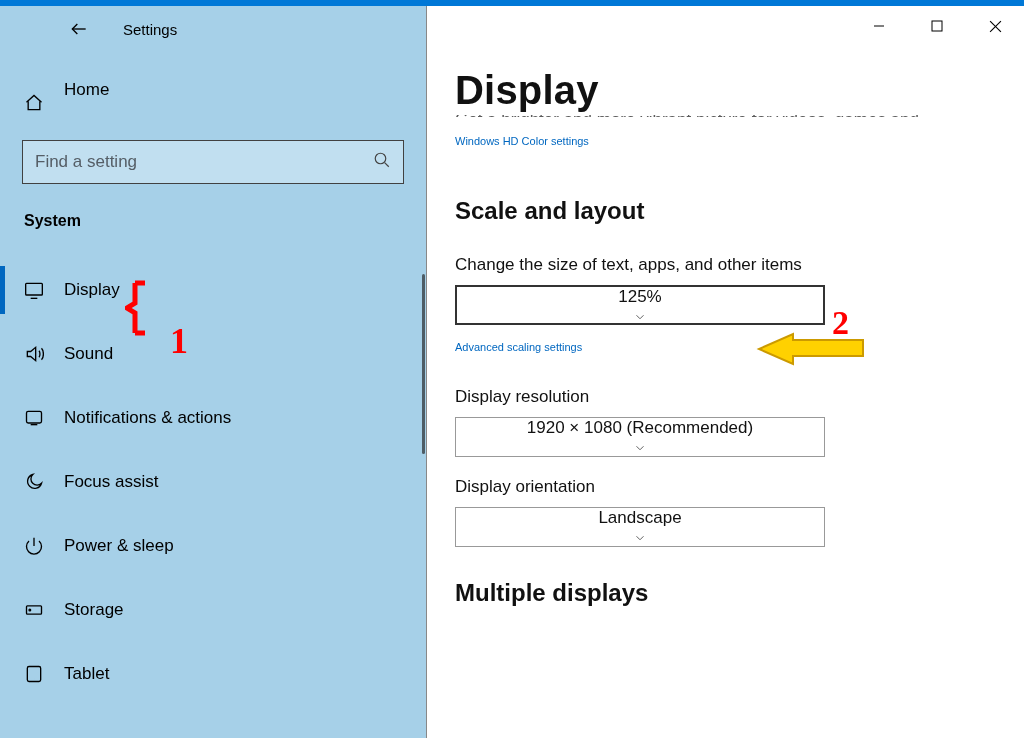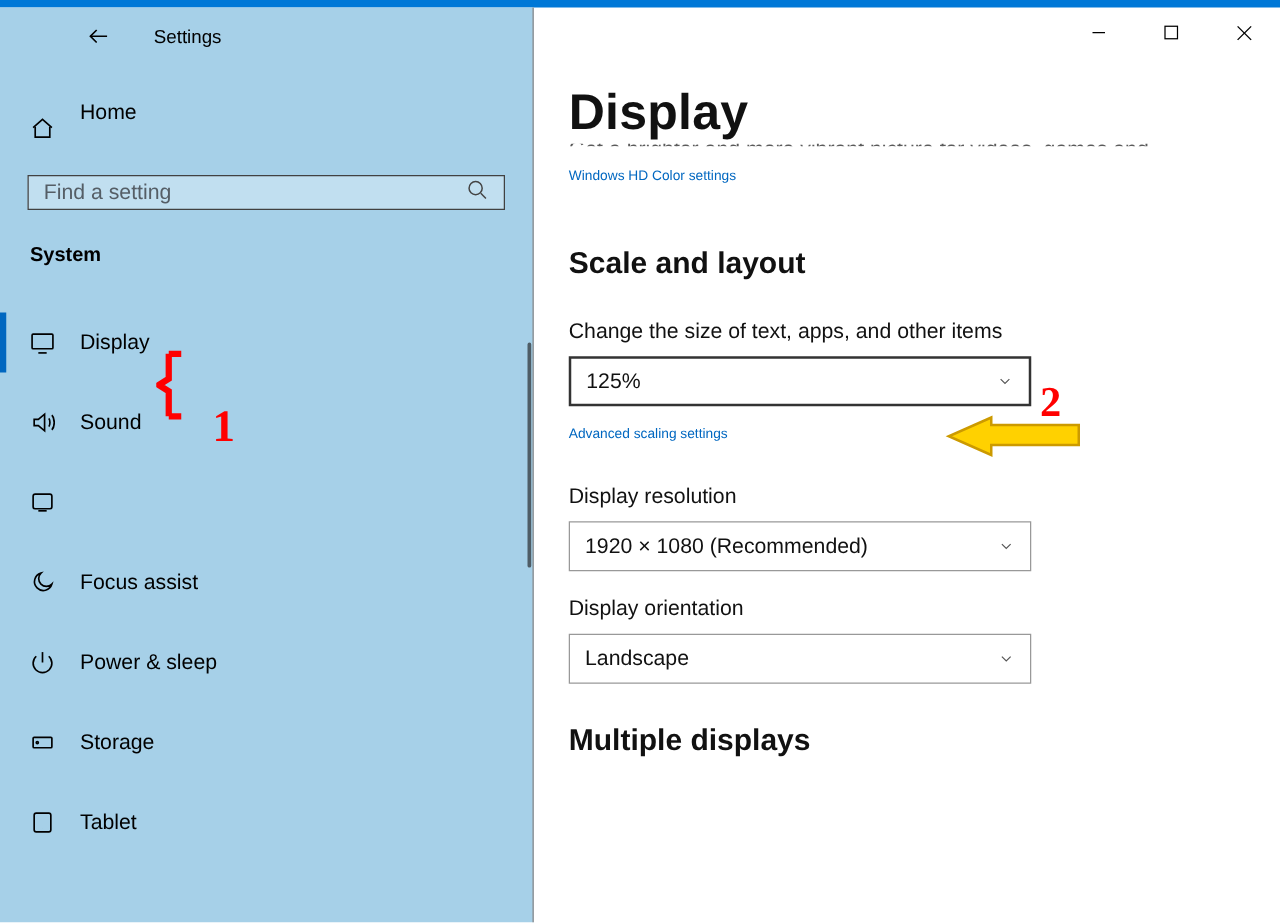--- a/index.html
+++ b/index.html
@@ -69,21 +69,21 @@
       padding-left: 24px;
       margin-top: 28px;
       color: #000;
       font-size: 17px;
     }
     .home-row .icon-slot { width: 40px; display: flex; align-items: center; }
 
     .search-wrap { padding: 0 22px; margin-top: 14px; }
     .search {
       width: 100%;
-      height: 28px;
+      height: 44px;
       border: 1.5px solid #414141;
       background: #c1dff0;
       display: flex;
       align-items: center;
       padding: 0 12px;
       position: relative;
     }
     .search-input {
       flex: 1;
       background: transparent;
@@ -191,20 +191,21 @@
       height: 40px;
       border: 2px solid #333;
       display: flex;
       align-items: center;
       padding: 0 12px;
       font-size: 17px;
       color: #111;
       justify-content: space-between;
       cursor: default;
       background: #fff;
+      flex-direction: column;
     }
     .combo.thin { border: 1px solid #999; }
     .chev { color: #555; transform: translateY(2px); }
 
     .section-h2 {
       font-size: 24px;
       font-weight: 600;
       color: #111;
       margin-top: 32px;
     }
@@ -311,20 +312,21 @@
         <span>Sound</span>
       </div>
 
       <div class="nav-item">
         <span class="icon-slot">
           <svg width="20" height="20" viewBox="0 0 24 24" fill="none" stroke="currentColor" stroke-width="1.6">
               <rect x="3" y="4" width="18" height="14" rx="2"></rect>
               <path d="M8 20h8"></path>
             </svg>
         </span>
+        <span>Notifications &amp; actions</span>
       </div>
 
       <div class="nav-item">
         <span class="icon-slot">
           <svg width="20" height="20" viewBox="0 0 24 24" fill="none" stroke="currentColor" stroke-width="1.6">
               <path d="M21 13.5A8.5 8.5 0 1 1 10.5 3a7 7 0 0 0 10.5 10.5z"></path>
             </svg>
         </span>
         <span>Focus assist</span>
       </div>

